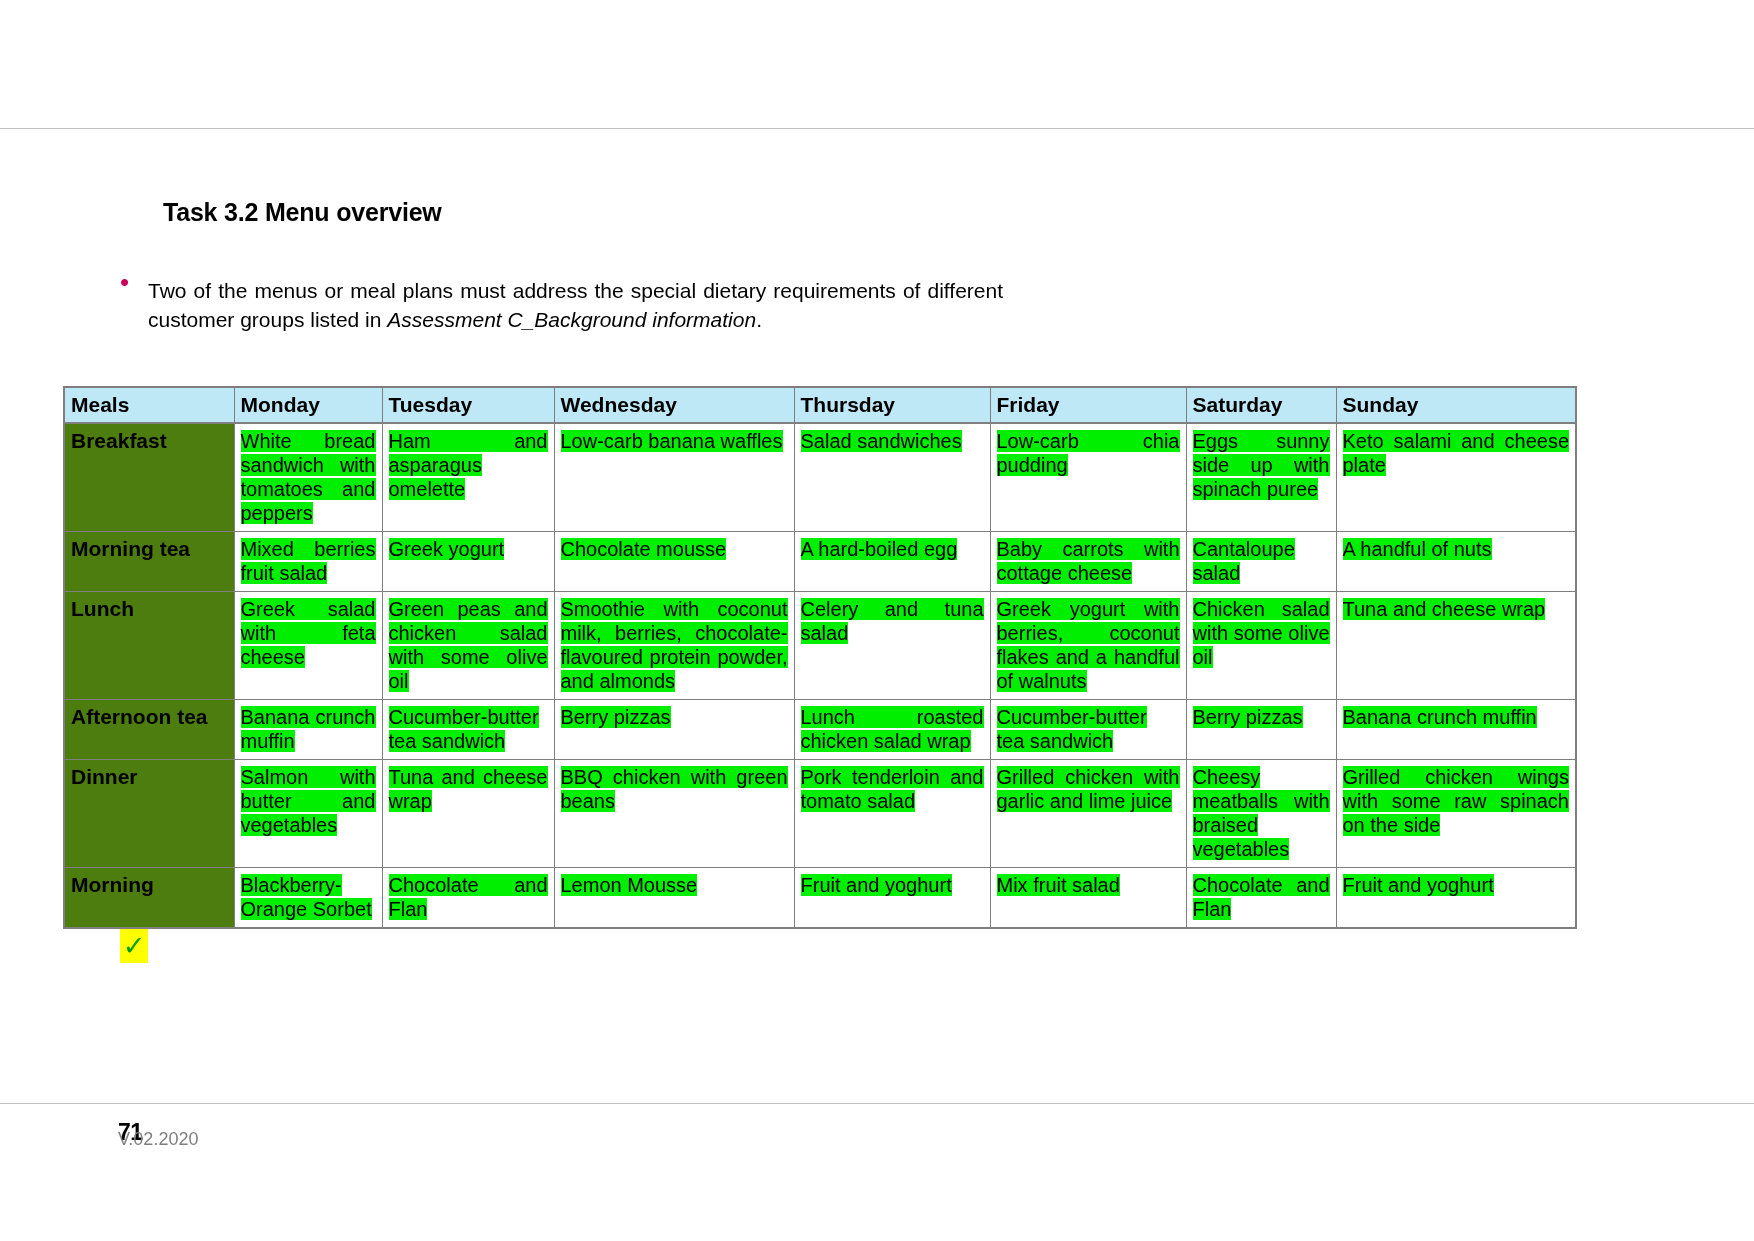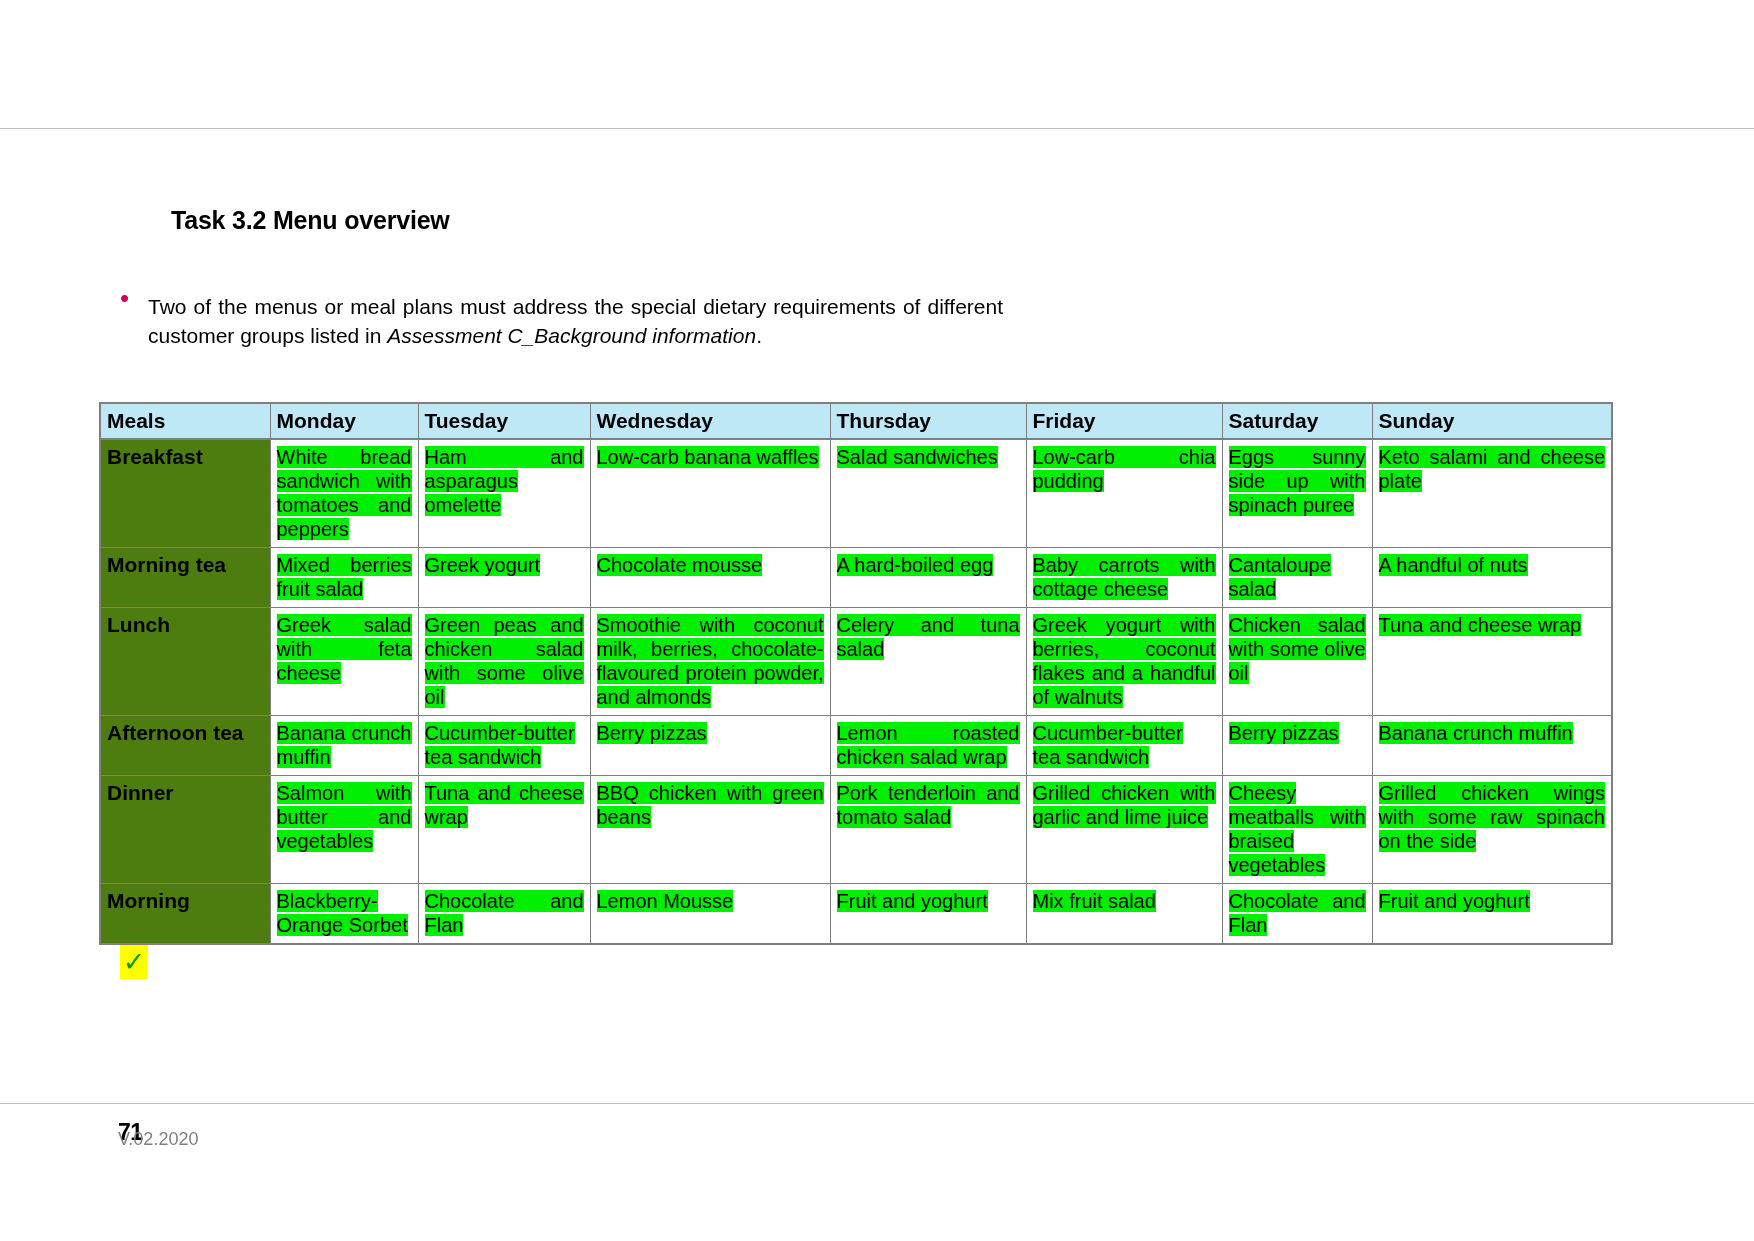--- a/index.html
+++ b/index.html
@@ -36,21 +36,21 @@
 
   
   .content {
     position: absolute;
     top: 128px;
     left: 0;
     width: 1754px;
   }
 
   .task-title {
-    margin: 16px;
+    margin: 8px;
     padding: 62px 0 0 155px;
     font-size: 25px;
     font-weight: bold;
     letter-spacing: -0.2px;
   }
 
   .bullet-row {
     display: flex;
     padding: 33px 0 0 120px;
     width: 1000px;
@@ -84,21 +84,21 @@
     background: #ffff00;
     white-space: pre;
   }
   .hl-green {
     background: #00ee00;
     white-space: pre;
   }
 
   
   .menu-table-wrap {
-    padding: 52px 0 0 99px;
+    padding: 52px 0 0 63px;
   }
   table.menu {
     border-collapse: collapse;
     table-layout: fixed;
     width: 1512px;
     border: 2px solid #7f7f7f;
   }
   table.menu th, table.menu td {
     border: 1px solid #7f7f7f;
     vertical-align: top;
@@ -247,21 +247,21 @@
           <td class="cell"><span class="mark">Celery and tuna salad</span></td>
           <td class="cell"><span class="mark">Greek yogurt with berries, coconut flakes and a handful of walnuts</span></td>
           <td class="cell"><span class="mark">Chicken salad with some olive oil</span></td>
           <td class="cell"><span class="mark">Tuna and cheese wrap</span></td>
         </tr>
         <tr>
           <td class="meal-name">Afternoon tea</td>
           <td class="cell"><span class="mark">Banana crunch muffin</span></td>
           <td class="cell"><span class="mark">Cucumber-butter tea sandwich</span></td>
           <td class="cell"><span class="mark">Berry pizzas</span></td>
-          <td class="cell"><span class="mark">Lemon roasted chicken salad wrap</span></td>
+          <td class="cell"><span class="mark">Lunch roasted chicken salad wrap</span></td>
           <td class="cell"><span class="mark">Cucumber-butter tea sandwich</span></td>
           <td class="cell"><span class="mark">Berry pizzas</span></td>
           <td class="cell"><span class="mark">Banana crunch muffin</span></td>
         </tr>
         <tr>
           <td class="meal-name">Dinner</td>
           <td class="cell"><span class="mark">Salmon with butter and vegetables</span></td>
           <td class="cell"><span class="mark">Tuna and cheese wrap</span></td>
           <td class="cell"><span class="mark">BBQ chicken with green beans</span></td>
           <td class="cell"><span class="mark">Pork tenderloin and tomato salad</span></td>

